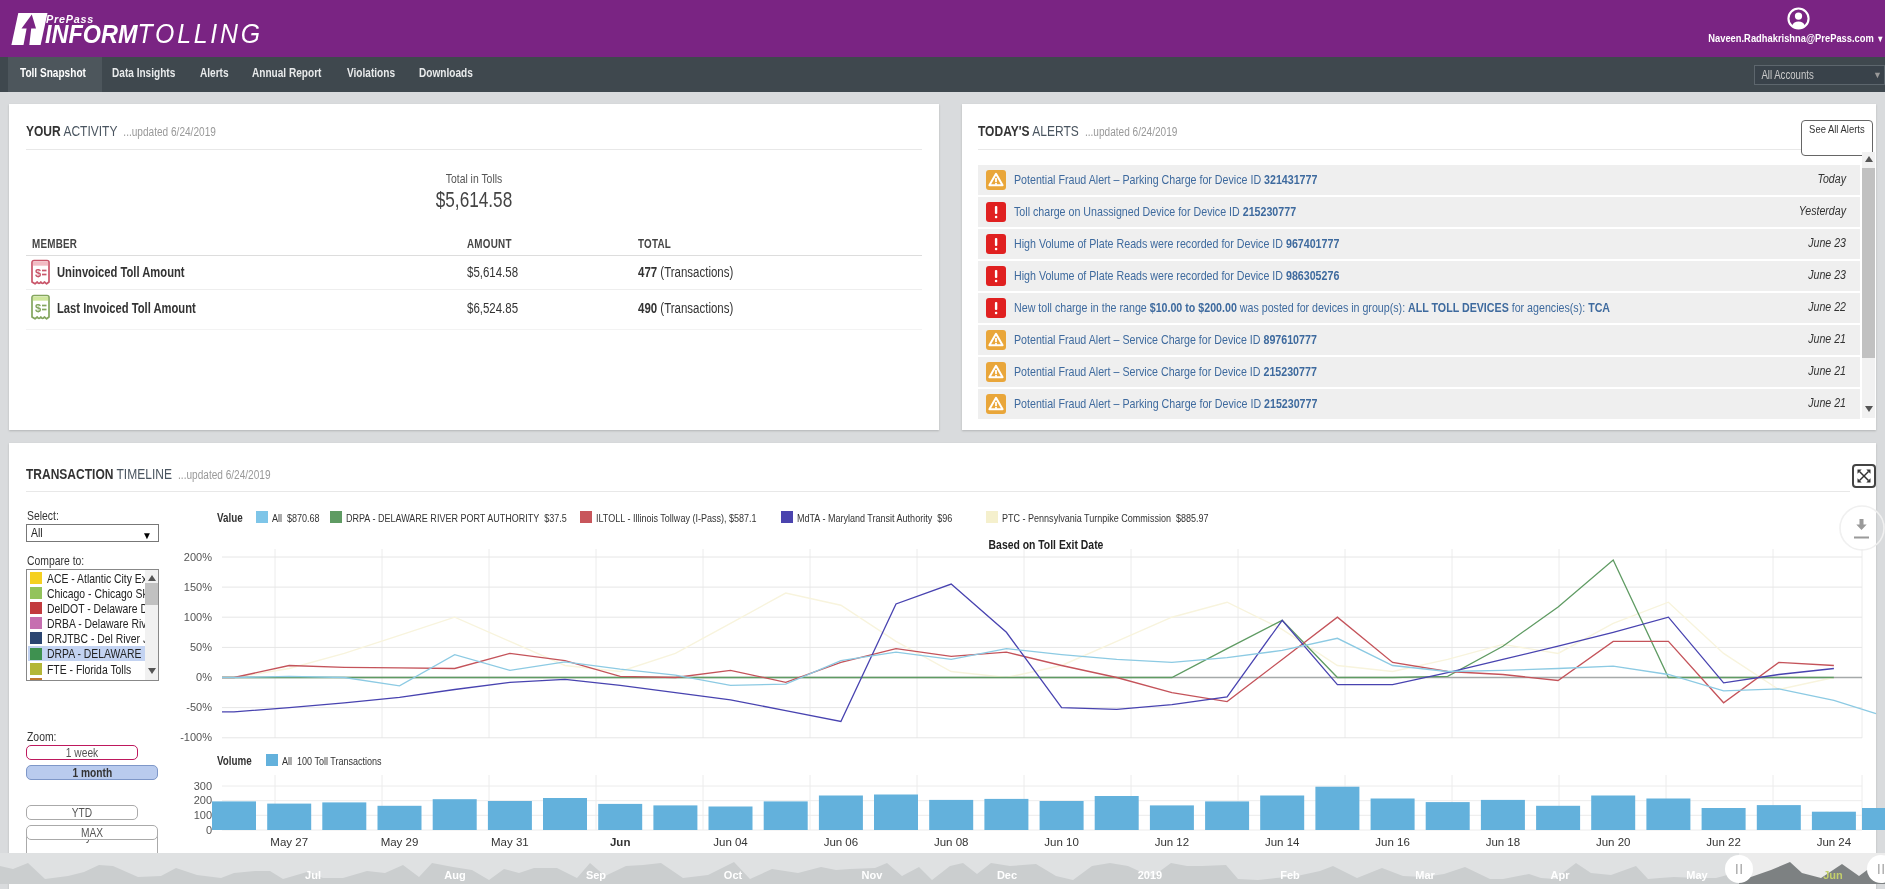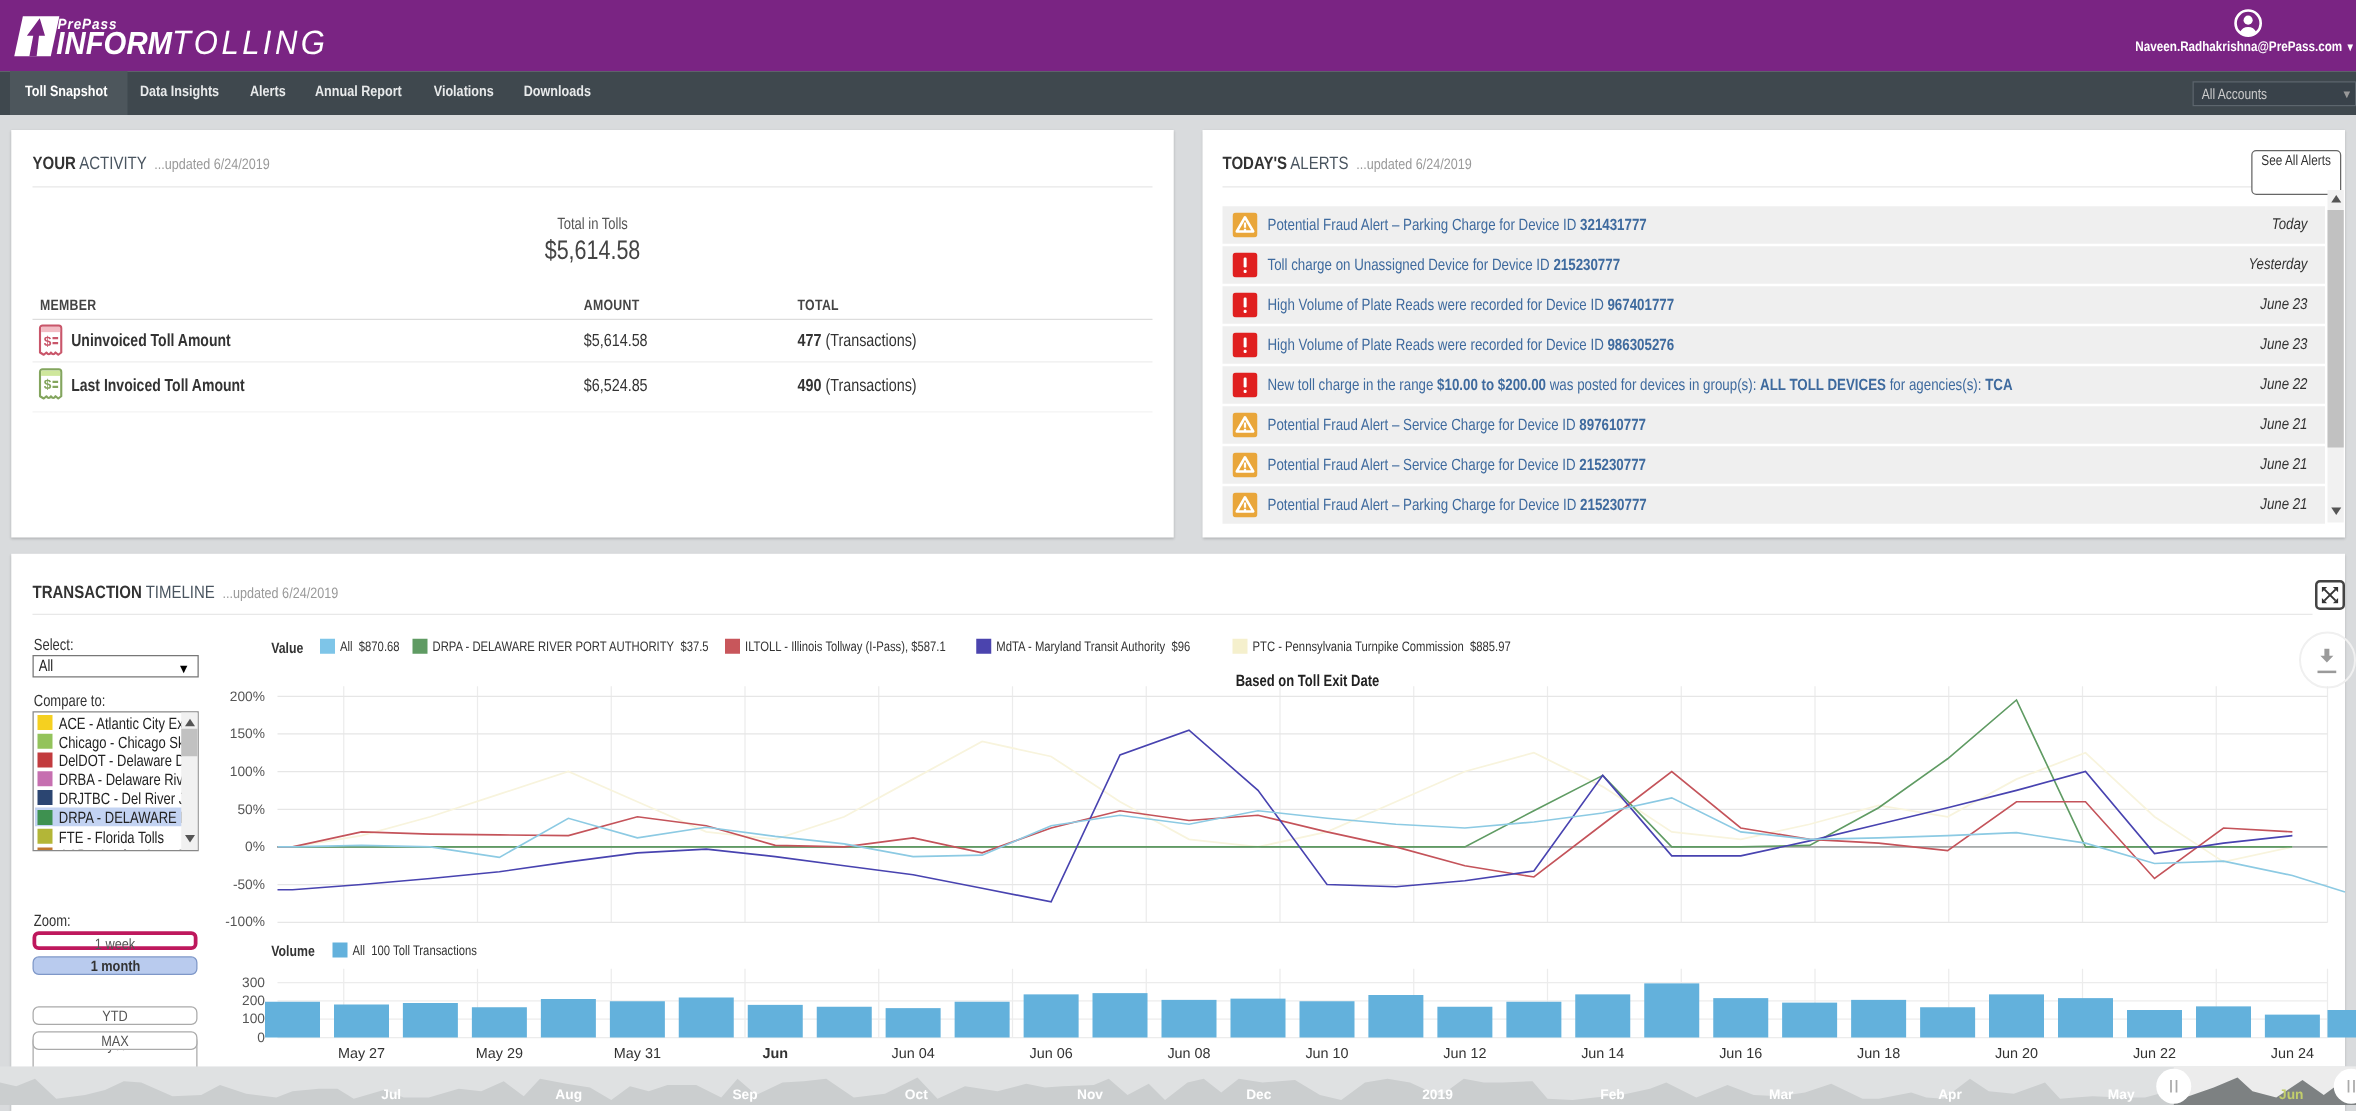--- a/index.html
+++ b/index.html
@@ -186,24 +186,24 @@
 <div class="abs" style="left:3px;top:93px;width:12px;height:12px;background:#b3b637"></div>
 <div class="abs sxb" style="left:20px;top:92px;font-size:13px;color:#222;white-space:nowrap">FTE - Florida Tolls</div>
 <div class="abs" style="left:3px;top:108px;width:12px;height:12px;background:#c07830"></div>
 <div class="abs sxb" style="left:20px;top:107px;font-size:13px;color:#222;white-space:nowrap">GSP - Garden State F</div>
 </div>
 <div class="abs" style="left:145px;top:570px;width:13px;height:110px;background:#f1f1f1"></div>
 <div class="abs" style="left:145px;top:583px;width:13px;height:22px;background:#c1c1c1"></div>
 <div class="abs" style="left:147.5px;top:575px;width:0;height:0;border-left:4px solid transparent;border-right:4px solid transparent;border-bottom:6px solid #555"></div>
 <div class="abs" style="left:147.5px;top:668px;width:0;height:0;border-left:4px solid transparent;border-right:4px solid transparent;border-top:6px solid #555"></div>
 <div class="abs sxb" style="left:27px;top:729px;font-size:13px;color:#333">Zoom:</div>
-<div class="abs" style="left:26px;top:745px;width:132px;height:15px;border-radius:5px;text-align:center;font-size:12px;line-height:15px;background:#fff;border:3px solid #be185d;color:#555"><span style="display:inline-block;transform:scaleX(.85)">1 week</span></div>
+<div class="abs" style="left:26px;top:745px;width:112px;height:15px;border-radius:5px;text-align:center;font-size:12px;line-height:15px;background:#fff;border:1px solid #be185d;color:#555"><span style="display:inline-block;transform:scaleX(.85)">1 week</span></div>
 <div class="abs" style="left:26px;top:765px;width:132px;height:15px;border-radius:5px;text-align:center;font-size:12px;line-height:15px;background:#b9cbee;border:1px solid #7e97c8;font-weight:bold;color:#333"><span style="display:inline-block;transform:scaleX(.85)">1 month</span></div>
 <div class="abs" style="left:26px;top:828px;width:132px;height:31px;border-radius:5px;text-align:center;font-size:12px;line-height:15px;background:#fff;border:1px solid #aaa;color:#555"><span style="display:inline-block;transform:scaleX(.85)">1 year</span></div>
-<div class="abs" style="left:26px;top:805px;width:132px;height:15px;border-radius:5px;text-align:center;font-size:12px;line-height:15px;background:#fff;border:1px solid #aaa;color:#555"><span style="display:inline-block;transform:scaleX(.85)">YTD</span></div>
+<div class="abs" style="left:26px;top:805px;width:112px;height:15px;border-radius:5px;text-align:center;font-size:12px;line-height:15px;background:#fff;border:1px solid #aaa;color:#555"><span style="display:inline-block;transform:scaleX(.85)">YTD</span></div>
 <div class="abs" style="left:26px;top:825px;width:132px;height:15px;border-radius:5px;text-align:center;font-size:12px;line-height:15px;background:#fff;border:1px solid #aaa;color:#555"><span style="display:inline-block;transform:scaleX(.85)">MAX</span></div>
 
 <div class="abs sxl" style="left:217px;top:511px;font-size:12px;font-weight:bold;color:#333">Value</div>
 <div class="abs" style="left:256px;top:511px;width:12px;height:12px;background:#7ec5e8"></div>
 <div class="abs sxl" style="left:272px;top:512px;font-size:11px;color:#333;white-space:nowrap">All&nbsp;&nbsp;$870.68</div>
 <div class="abs" style="left:330px;top:511px;width:12px;height:12px;background:#5f9b63"></div>
 <div class="abs sxl" style="left:346px;top:512px;font-size:11px;color:#333;white-space:nowrap">DRPA - DELAWARE RIVER PORT AUTHORITY&nbsp;&nbsp;$37.5</div>
 <div class="abs" style="left:580px;top:511px;width:12px;height:12px;background:#c8565b"></div>
 <div class="abs sxl" style="left:596px;top:512px;font-size:11px;color:#333;white-space:nowrap">ILTOLL - Illinois Tollway (I-Pass), $587.1</div>
 <div class="abs" style="left:781px;top:511px;width:12px;height:12px;background:#4b44ae"></div>

